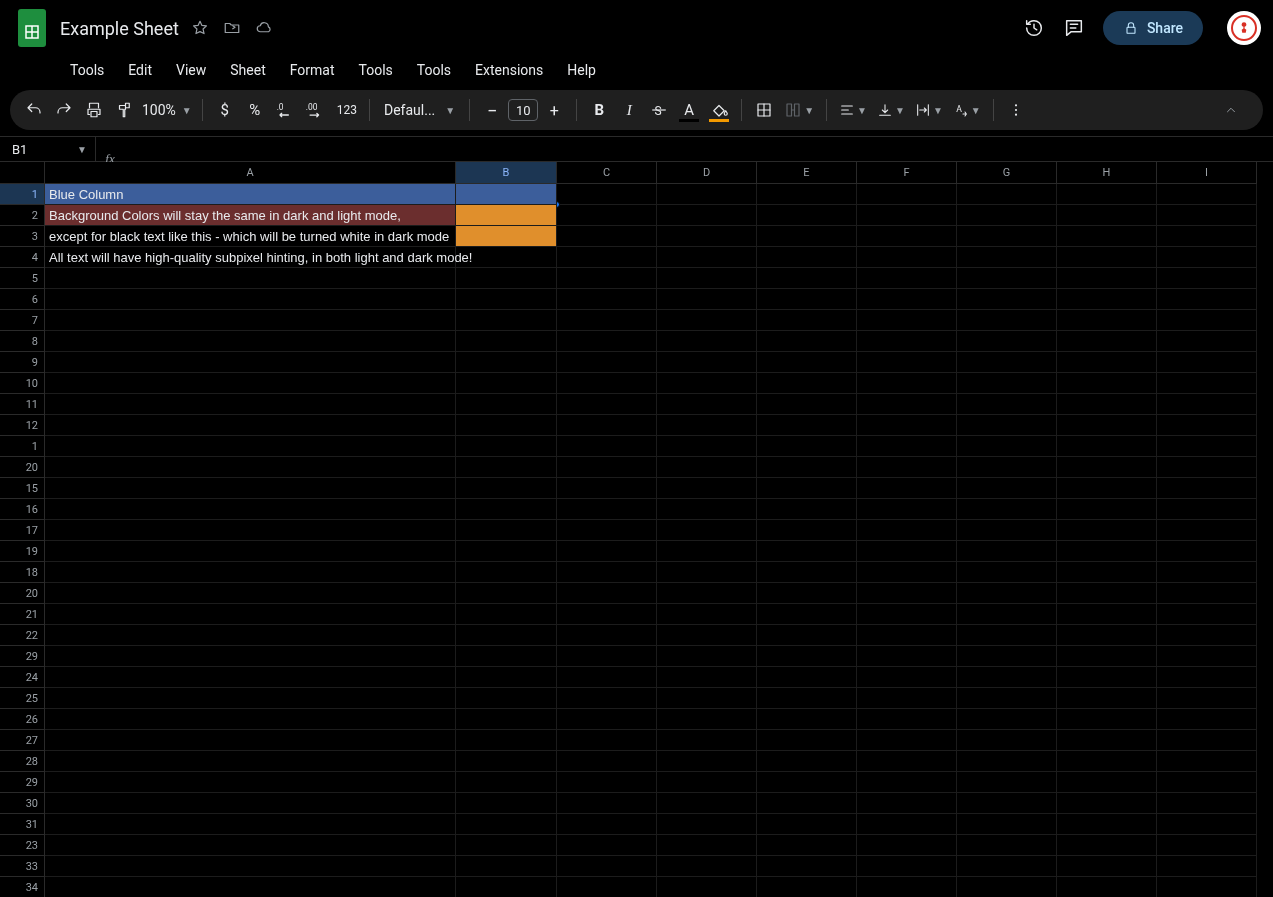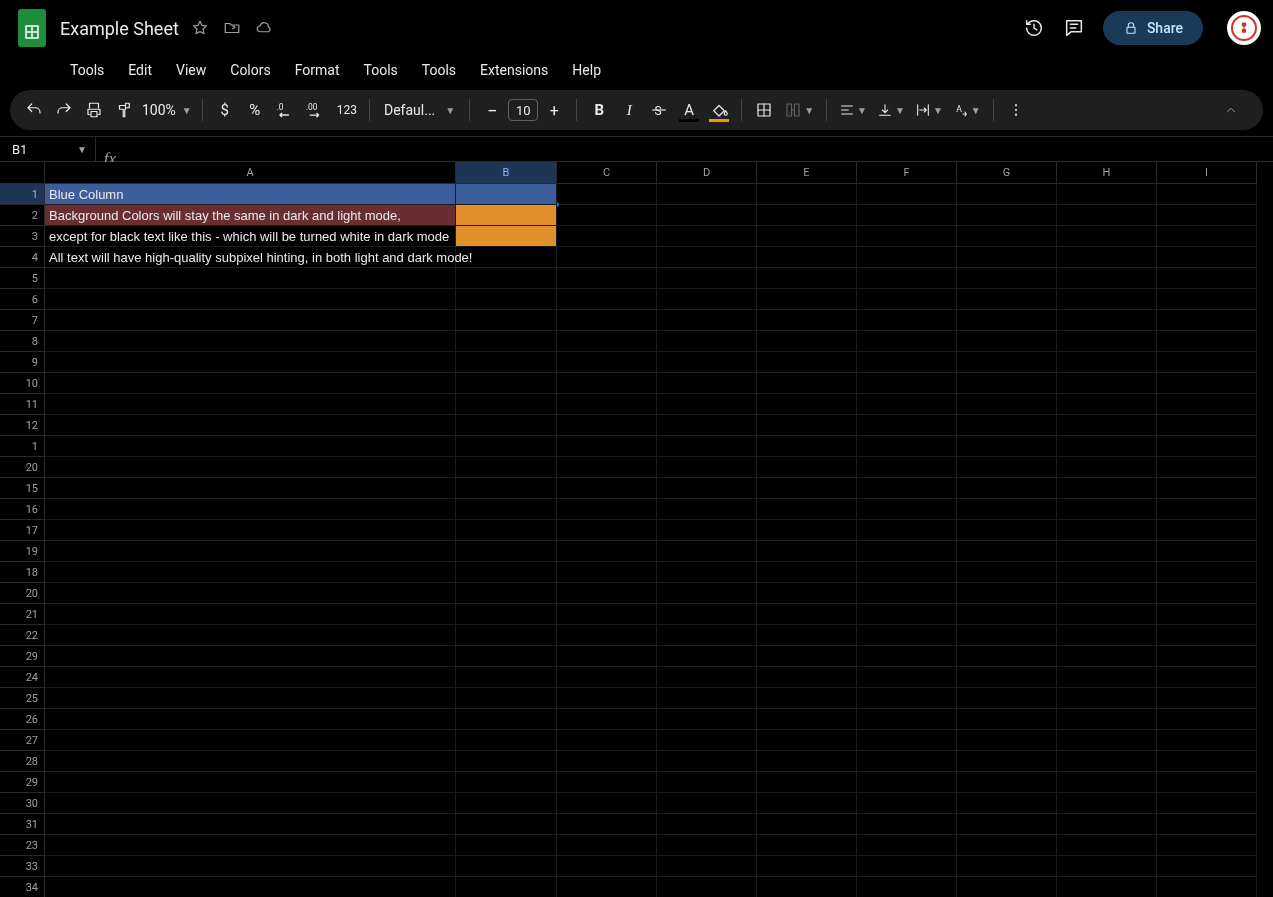--- a/index.html
+++ b/index.html
@@ -33,21 +33,21 @@
 .font-sel { display:flex; align-items:center; gap:8px; font-size:14px; color:#e8eaed; padding:0 6px; min-width:80px;}
 .font-size-box { border:1px solid #5f6368; border-radius:4px; width:30px; height:22px; display:flex; align-items:center; justify-content:center; font-size:13px;}
 .txt-color-box{position:relative;}
 .underline-bar{position:absolute; bottom:2px; left:4px; right:4px; height:3px;}
 .dd-caret{ font-size:10px; color:#9aa0a6; margin-left:2px;}
 .collapse-caret{ margin-left:auto; margin-right:8px; color:#9aa0a6; }
 
 
 .fx-row{ display:flex; align-items:center; height:26px; border-top:1px solid #2a2a2a; border-bottom:1px solid #2a2a2a;}
 .namebox{ width:96px; display:flex; align-items:center; justify-content:space-between; padding:0 8px 0 12px; color:#e8eaed; font-size:13px; border-right:1px solid #2a2a2a; height:100%;}
-.fx-label{ width:28px; text-align:center; font-style:italic; color:#9aa0a6; font-size:17px; font-family: serif; margin-top: 20px;}
+.fx-label{ width:28px; text-align:center; font-style:italic; color:#9aa0a6; font-size:13px; font-family: serif; margin-top: 20px;}
 .fx-input{ flex:1; height:100%; background:transparent; border:none; outline:none; color:#e8eaed; font-size:13px; padding-left:4px;}
 
 
 .grid-wrap{ position:relative; width:1273px; height:calc(897px - 56px - 28px - 52px - 26px); overflow:hidden; background:#000;}
 .col-headers{ display:flex; position:absolute; top:0; left:0; height:22px; }
 .corner{ width:45px; height:22px; background:#000; border-right:1px solid #2a2a2a; border-bottom:1px solid #2a2a2a;}
 .ch{ height:22px; background:#000; border-right:1px solid #2a2a2a; border-bottom:1px solid #2a2a2a; color:#9aa0a6; font-size:11px; display:flex; align-items:center; justify-content:center;}
 .ch.selected{ background:#1c3653; color:#8ab4f8;}
 .row-headers{ position:absolute; top:22px; left:0; width:45px;}
 .rh{ width:45px; height:21px; background:#000; border-bottom:1px solid #2a2a2a; border-right:1px solid #2a2a2a; color:#9aa0a6; font-size:11px; display:flex; align-items:center; justify-content:flex-end; padding-right:6px;}
@@ -119,21 +119,21 @@
           </svg>
         </div>
     </div>
   </div>
 </div>
 
 <div class="menubar">
   <div class="mi">Tools</div>
   <div class="mi">Edit</div>
   <div class="mi">View</div>
-  <div class="mi">Colors</div>
+  <div class="mi">Sheet</div>
   <div class="mi">Format</div>
   <div class="mi">Tools</div>
   <div class="mi">Tools</div>
   <div class="mi">Extensions</div>
   <div class="mi">Help</div>
 </div>
 
 <div class="toolbar-wrap">
 <div class="toolbar">
   <div class="tbtn">

